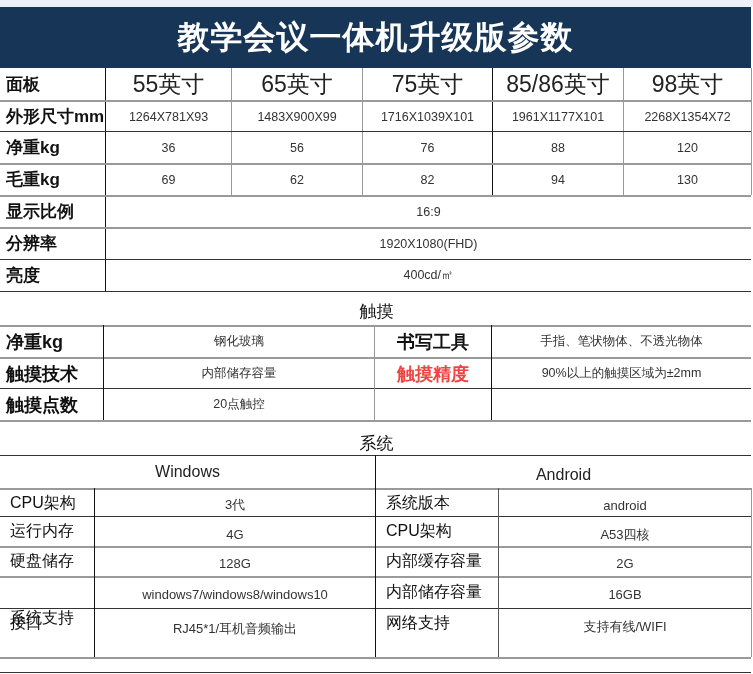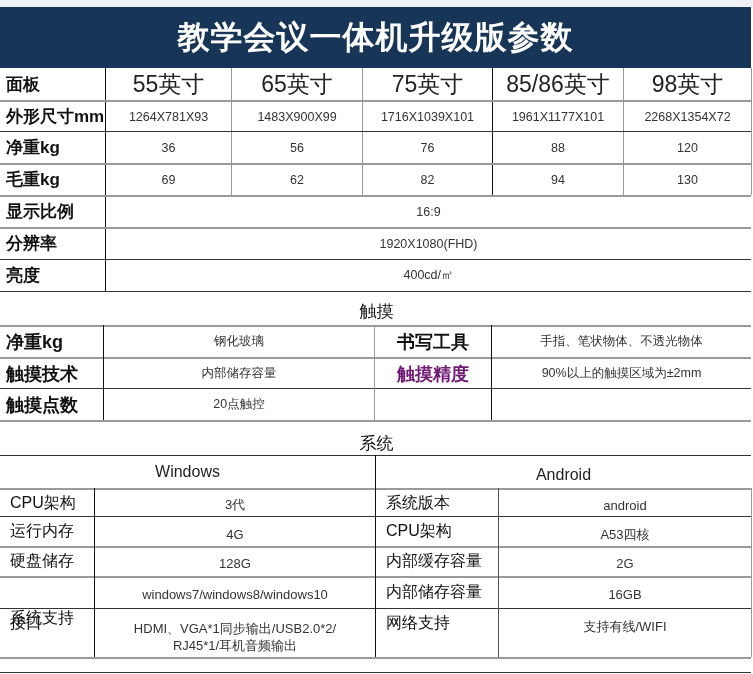--- a/index.html
+++ b/index.html
@@ -93,21 +93,21 @@
   <div class="vline" style="left:374px; top:325px; height:95px; border-left-color:#999;"></div>
   <div class="vline" style="left:491px; top:325px; height:95px;"></div>
 
   <div class="lbl" style="left:0; top:326px; width:103px; height:31px; font-size:18px;">净重kg</div>
   <div class="cell val" style="left:104px; top:326px; width:270px; height:31px;">钢化玻璃</div>
   <div class="cell" style="left:375px; top:326px; width:116px; height:31px; font-size:18px; font-weight:bold; color:#111;">书写工具</div>
   <div class="cell val" style="left:492px; top:326px; width:259px; height:31px;">手指、笔状物体、不透光物体</div>
 
   <div class="lbl" style="left:0; top:358px; width:103px; height:31px; font-size:18px;">触摸技术</div>
   <div class="cell val" style="left:104px; top:358px; width:270px; height:31px;">内部储存容量</div>
-  <div class="cell" style="left:375px; top:358px; width:116px; height:31px; font-size:18px; font-weight:bold; color:#701a75;">触摸精度</div>
+  <div class="cell" style="left:375px; top:358px; width:116px; height:31px; font-size:18px; font-weight:bold; color:#ef4444;">触摸精度</div>
   <div class="cell val" style="left:492px; top:358px; width:259px; height:31px;">90%以上的触摸区域为±2mm</div>
 
   <div class="lbl" style="left:0; top:389px; width:103px; height:31px; font-size:18px;">触摸点数</div>
   <div class="cell val" style="left:104px; top:389px; width:270px; height:31px;">20点触控</div>
 </div>
 
 <div class="sect" style="top:432px;">系统</div>
 <div>
   <div class="hline dark" style="left:0; top:455px; width:751px;"></div>
   <div class="hline" style="left:0; top:488px; width:751px;"></div>
@@ -129,21 +129,20 @@
   <div class="lbl2" style="left:0; top:489px; width:94px; height:28px;">CPU架构</div>
   <div class="cell val2" style="left:95px; top:491px; width:280px; height:28px;">3代</div>
   <div class="lbl2" style="left:0; top:517px; width:94px; height:29px;">运行内存</div>
   <div class="cell val2" style="left:95px; top:520px; width:280px; height:29px;">4G</div>
   <div class="lbl2" style="left:0; top:547px; width:94px; height:29px;">硬盘储存</div>
   <div class="cell val2" style="left:95px; top:549px; width:280px; height:29px;">128G</div>
   <div class="lbl2" style="left:0; top:603px; width:94px; height:31px;">系统支持</div>
   <div class="cell val2" style="left:95px; top:579px; width:280px; height:31px;">windows7/windows8/windows10</div>
   <div class="lbl2" style="left:0; top:612px; width:94px; height:22px;">接口</div>
   <div class="abs val2" style="left:95px; top:620px; width:280px; text-align:center; line-height:17px;">
-    <div>HDMI、VGA*1同步输出/USB2.0*2/</div>
     <div>RJ45*1/耳机音频输出</div>
   </div>
 
   <div class="lbl2" style="left:376px; top:489px; width:122px; height:28px;">系统版本</div>
   <div class="cell val2" style="left:499px; top:491px; width:252px; height:28px;">android</div>
   <div class="lbl2" style="left:376px; top:517px; width:122px; height:29px;">CPU架构</div>
   <div class="cell val2" style="left:499px; top:520px; width:252px; height:29px;">A53四核</div>
   <div class="lbl2" style="left:376px; top:547px; width:122px; height:29px;">内部缓存容量</div>
   <div class="cell val2" style="left:499px; top:549px; width:252px; height:29px;">2G</div>
   <div class="lbl2" style="left:376px; top:577px; width:122px; height:31px;">内部储存容量</div>

